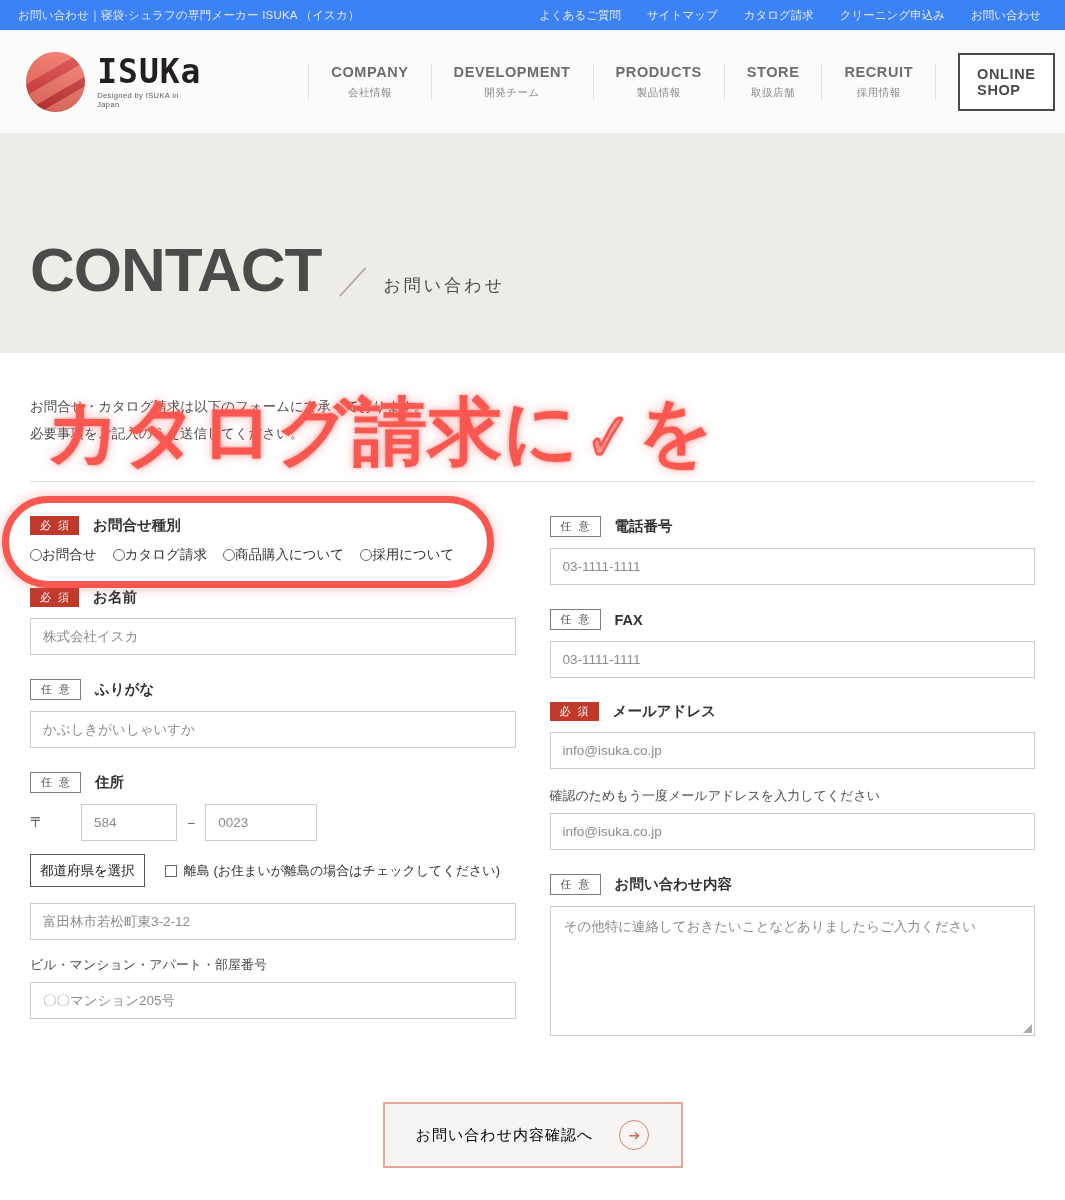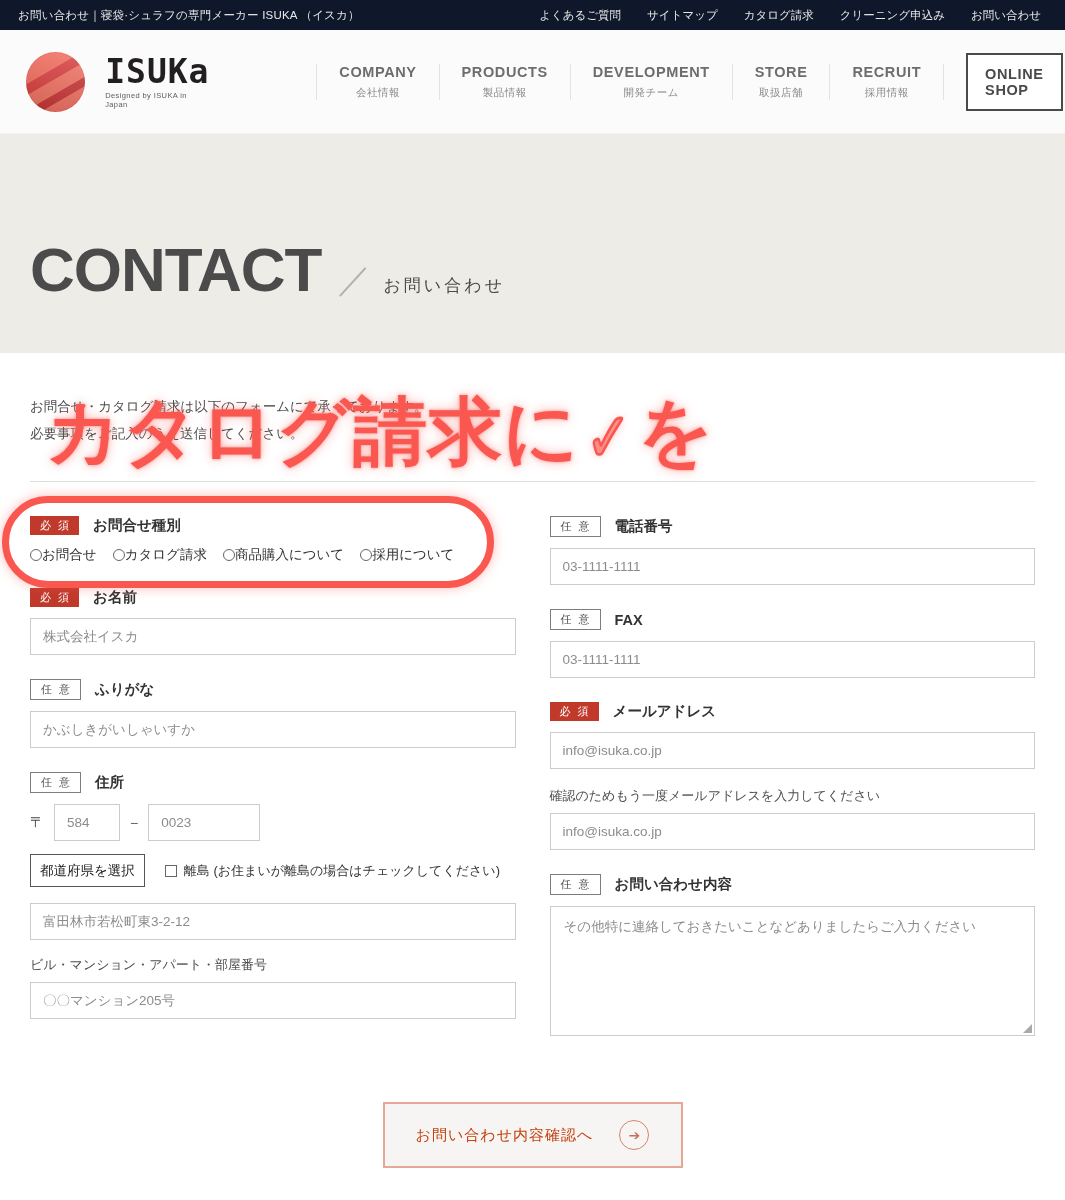--- a/index.html
+++ b/index.html
@@ -7,21 +7,21 @@
   html, body {
     margin: 0; padding: 0;
     background: #ffffff;
     font-family: "Liberation Sans", "DejaVu Sans", sans-serif;
   }
   body { width: 1065px; height: 1200px; position: relative; overflow: hidden; }
 
   
   .topbar {
     height: 30px;
-    background: #0f172a;
+    background: #3b82f6;
     color: #e8e8e8;
     display: flex;
     align-items: center;
     padding: 0 18px;
     font-size: 11.5px;
   }
   .topbar-title { letter-spacing: .2px; white-space: nowrap; }
   .topbar-links {
     margin-left: auto;
     display: flex;
@@ -33,21 +33,21 @@
 
   
   .header {
     height: 104px;
     background: #fbfbfb;
     display: flex;
     align-items: center;
     padding: 0 26px;
     border-bottom: 1px solid #f0f0f0;
   }
-  .logo { display: flex; align-items: center; gap: 20px; }
+  .logo { display: flex; align-items: center; gap: 12px; }
   .logo-mark {
     width: 60px; height: 60px;
     border-radius: 50%;
     background:
       linear-gradient(150deg, #f46a5c 0%, #f46a5c 34%, #d93c3c 35%, #d93c3c 46%, #f07060 47%, #f07060 62%, #c83434 63%, #c83434 72%, #ef6e60 73%, #ef6e60 100%),
       #d6453f;
     box-shadow: inset 0 0 0 1px rgba(0,0,0,.05);
     position: relative;
   }
   .logo-mark::after {
@@ -184,21 +184,21 @@
     width: 12px; height: 12px;
     border: 1px solid #666;
     border-radius: 50%;
     display: inline-block;
     background: #fff;
   }
 
   
   .zip-row { display: flex; align-items: center; gap: 10px; margin-bottom: 13px; }
   .zip-mark { font-size: 14px; color: #444; }
-  .zip-in { width: 66px; }
+  .zip-in { width: 96px; margin-left: 27px; }
   .zip-dash { color: #666; font-size: 14px; }
   .zip-in2 { width: 112px; }
 
   .pref-row { display: flex; align-items: center; gap: 20px; margin-bottom: 16px; }
   .select {
     border: 1px solid #555;
     background: #fff;
     height: 33px;
     padding: 0 9px;
     font-size: 13.5px;
@@ -235,21 +235,21 @@
   .submit {
     width: 300px; height: 66px;
     border: 2px solid #e5a896;
     background: #f7f5f4;
     display: flex;
     align-items: center;
     justify-content: center;
     gap: 26px;
     cursor: pointer;
   }
-  .submit-label { font-size: 15px; color: #c2410c; letter-spacing: 1px; text-align: center; }
+  .submit-label { font-size: 15px; color: #000000; letter-spacing: 1px; text-align: center; }
   .submit-arrow {
     width: 30px; height: 30px;
     border: 1.5px solid #d6836d;
     border-radius: 50%;
     display: flex; align-items: center; justify-content: center;
     color: #c8705a;
     font-size: 14px;
   }
 
   
@@ -307,26 +307,26 @@
       <div class="logo-tag">Designed by ISUKA in Japan</div>
     </div>
   </div>
 
   <div class="mainnav">
     <div class="nav-item">
       <span class="nav-en">COMPANY</span>
       <span class="nav-ja">会社情報</span>
     </div>
     <div class="nav-item">
+      <span class="nav-en">DEVELOPMENT</span>
+      <span class="nav-ja">開発チーム</span>
+    </div>
+    <div class="nav-item">
       <span class="nav-en">PRODUCTS</span>
       <span class="nav-ja">製品情報</span>
-    </div>
-    <div class="nav-item">
-      <span class="nav-en">DEVELOPMENT</span>
-      <span class="nav-ja">開発チーム</span>
     </div>
     <div class="nav-item">
       <span class="nav-en">STORE</span>
       <span class="nav-ja">取扱店舗</span>
     </div>
     <div class="nav-item">
       <span class="nav-en">RECRUIT</span>
       <span class="nav-ja">採用情報</span>
     </div>
   </div>

